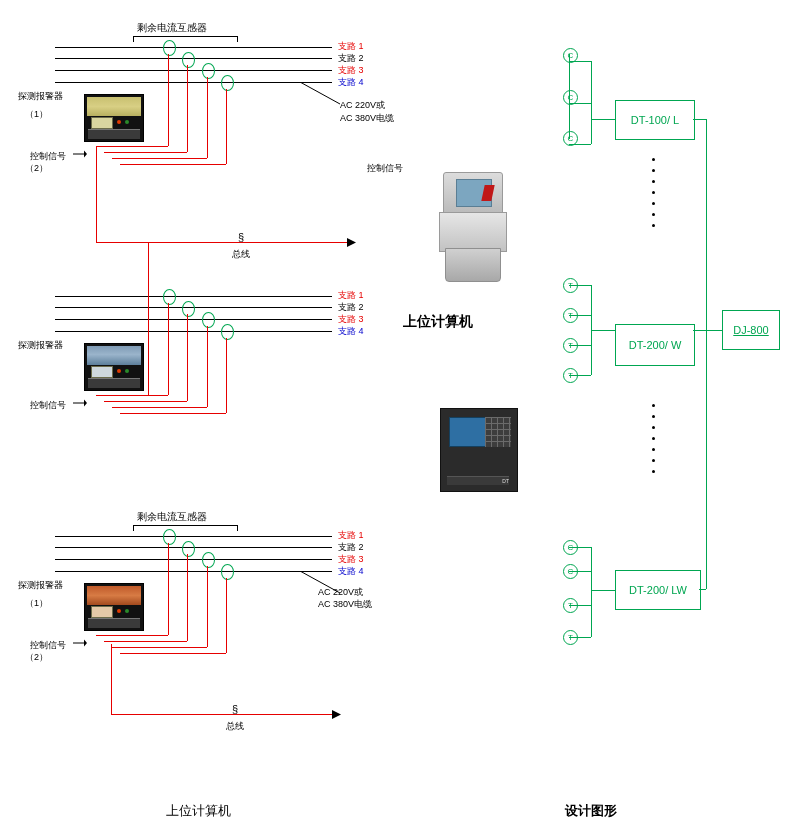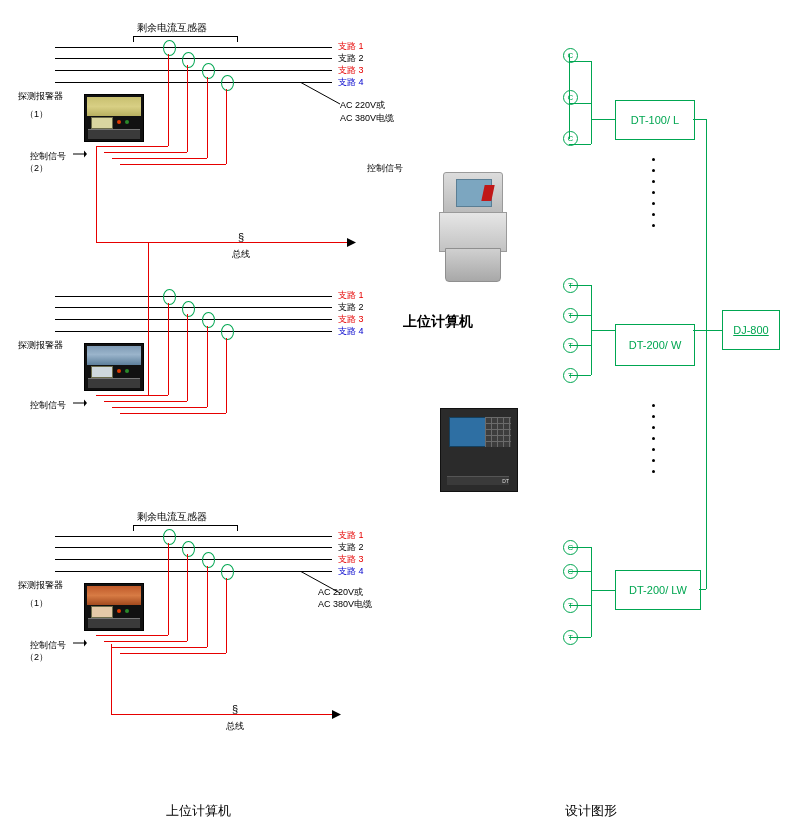--- a/index.html
+++ b/index.html
@@ -472,15 +472,15 @@
 
     <div class="gbox" style="left:722px; top:310px; width:56px; height:38px;text-decoration:underline;">DJ-800</div>
 
     <div class="gvline" style="left:706px; top:119px; height:470px;"></div>
     <div class="gline" style="left:693px; top:119px; width:13px;"></div>
     <div class="gline" style="left:693px; top:330px; width:29px;"></div>
     <div class="gline" style="left:699px; top:589px; width:7px;"></div>
   </div>
 
   <div class="caption" style="left:166px; top:818px; transform:translateY(-16px);">上位计算机</div>
-  <div class="caption" style="left:565px; top:818px; transform:translateY(-16px);">设计图形</div>
+  <div class="caption" style="left:565px; top:818px; transform:translateY(-16px);font-weight:bold;">设计图形</div>
 
 </div>
 
 </body></html>

